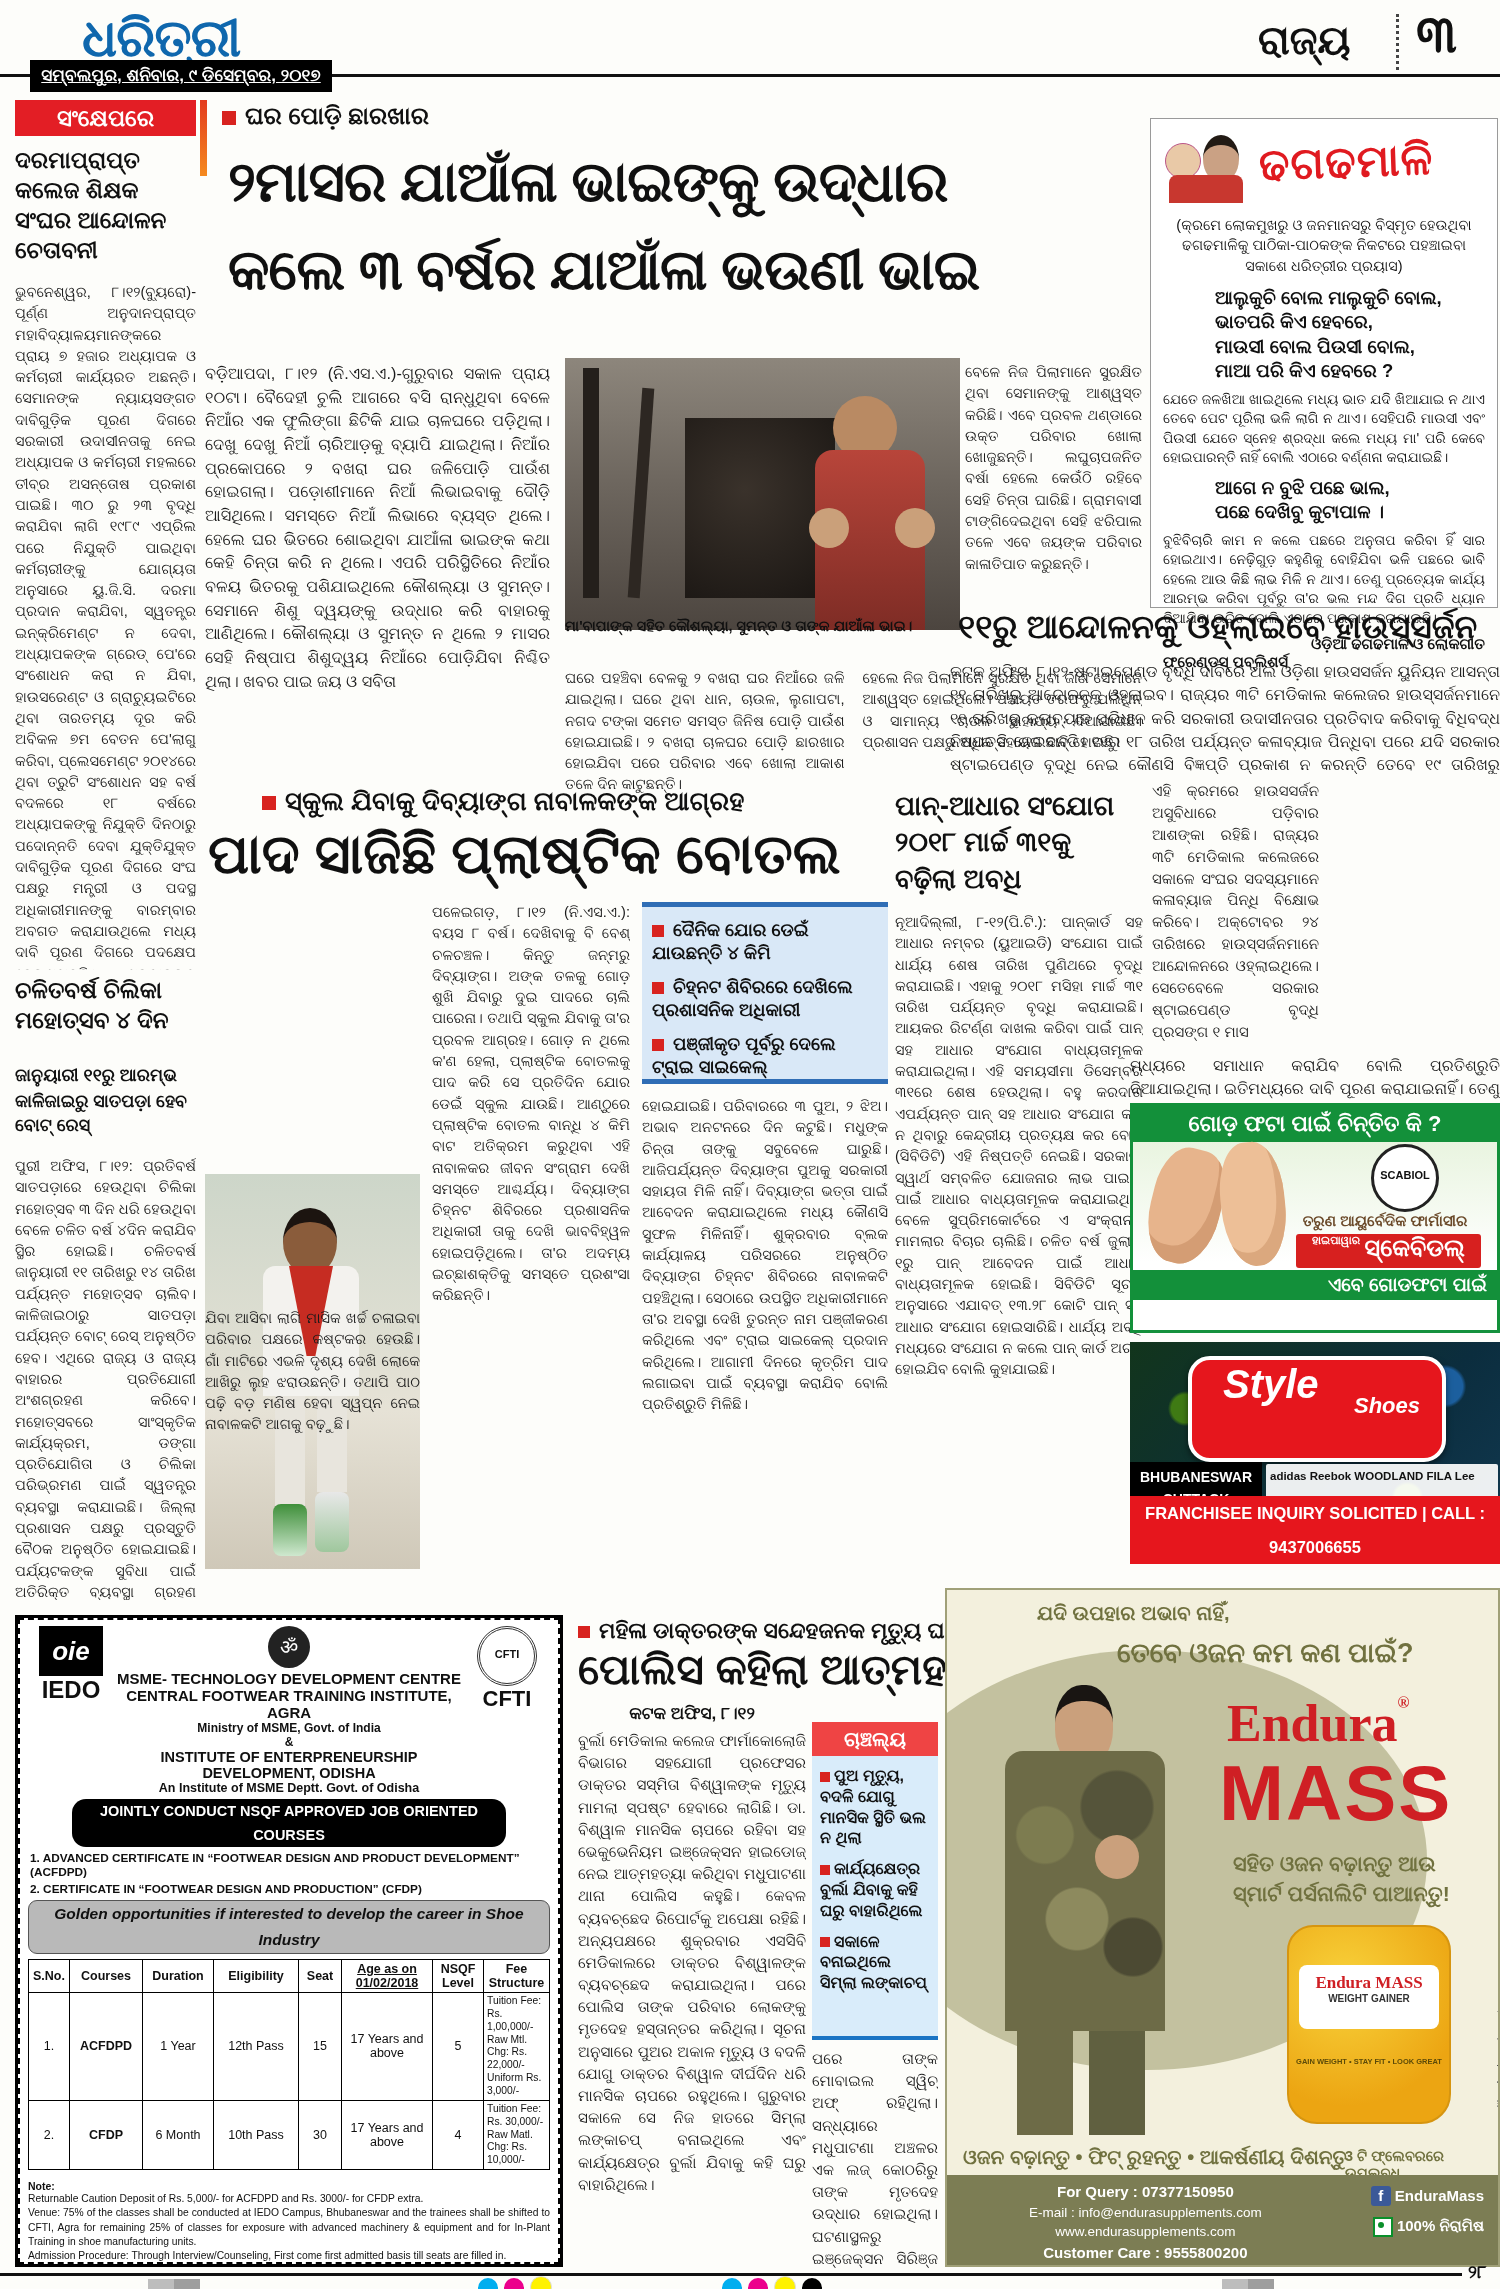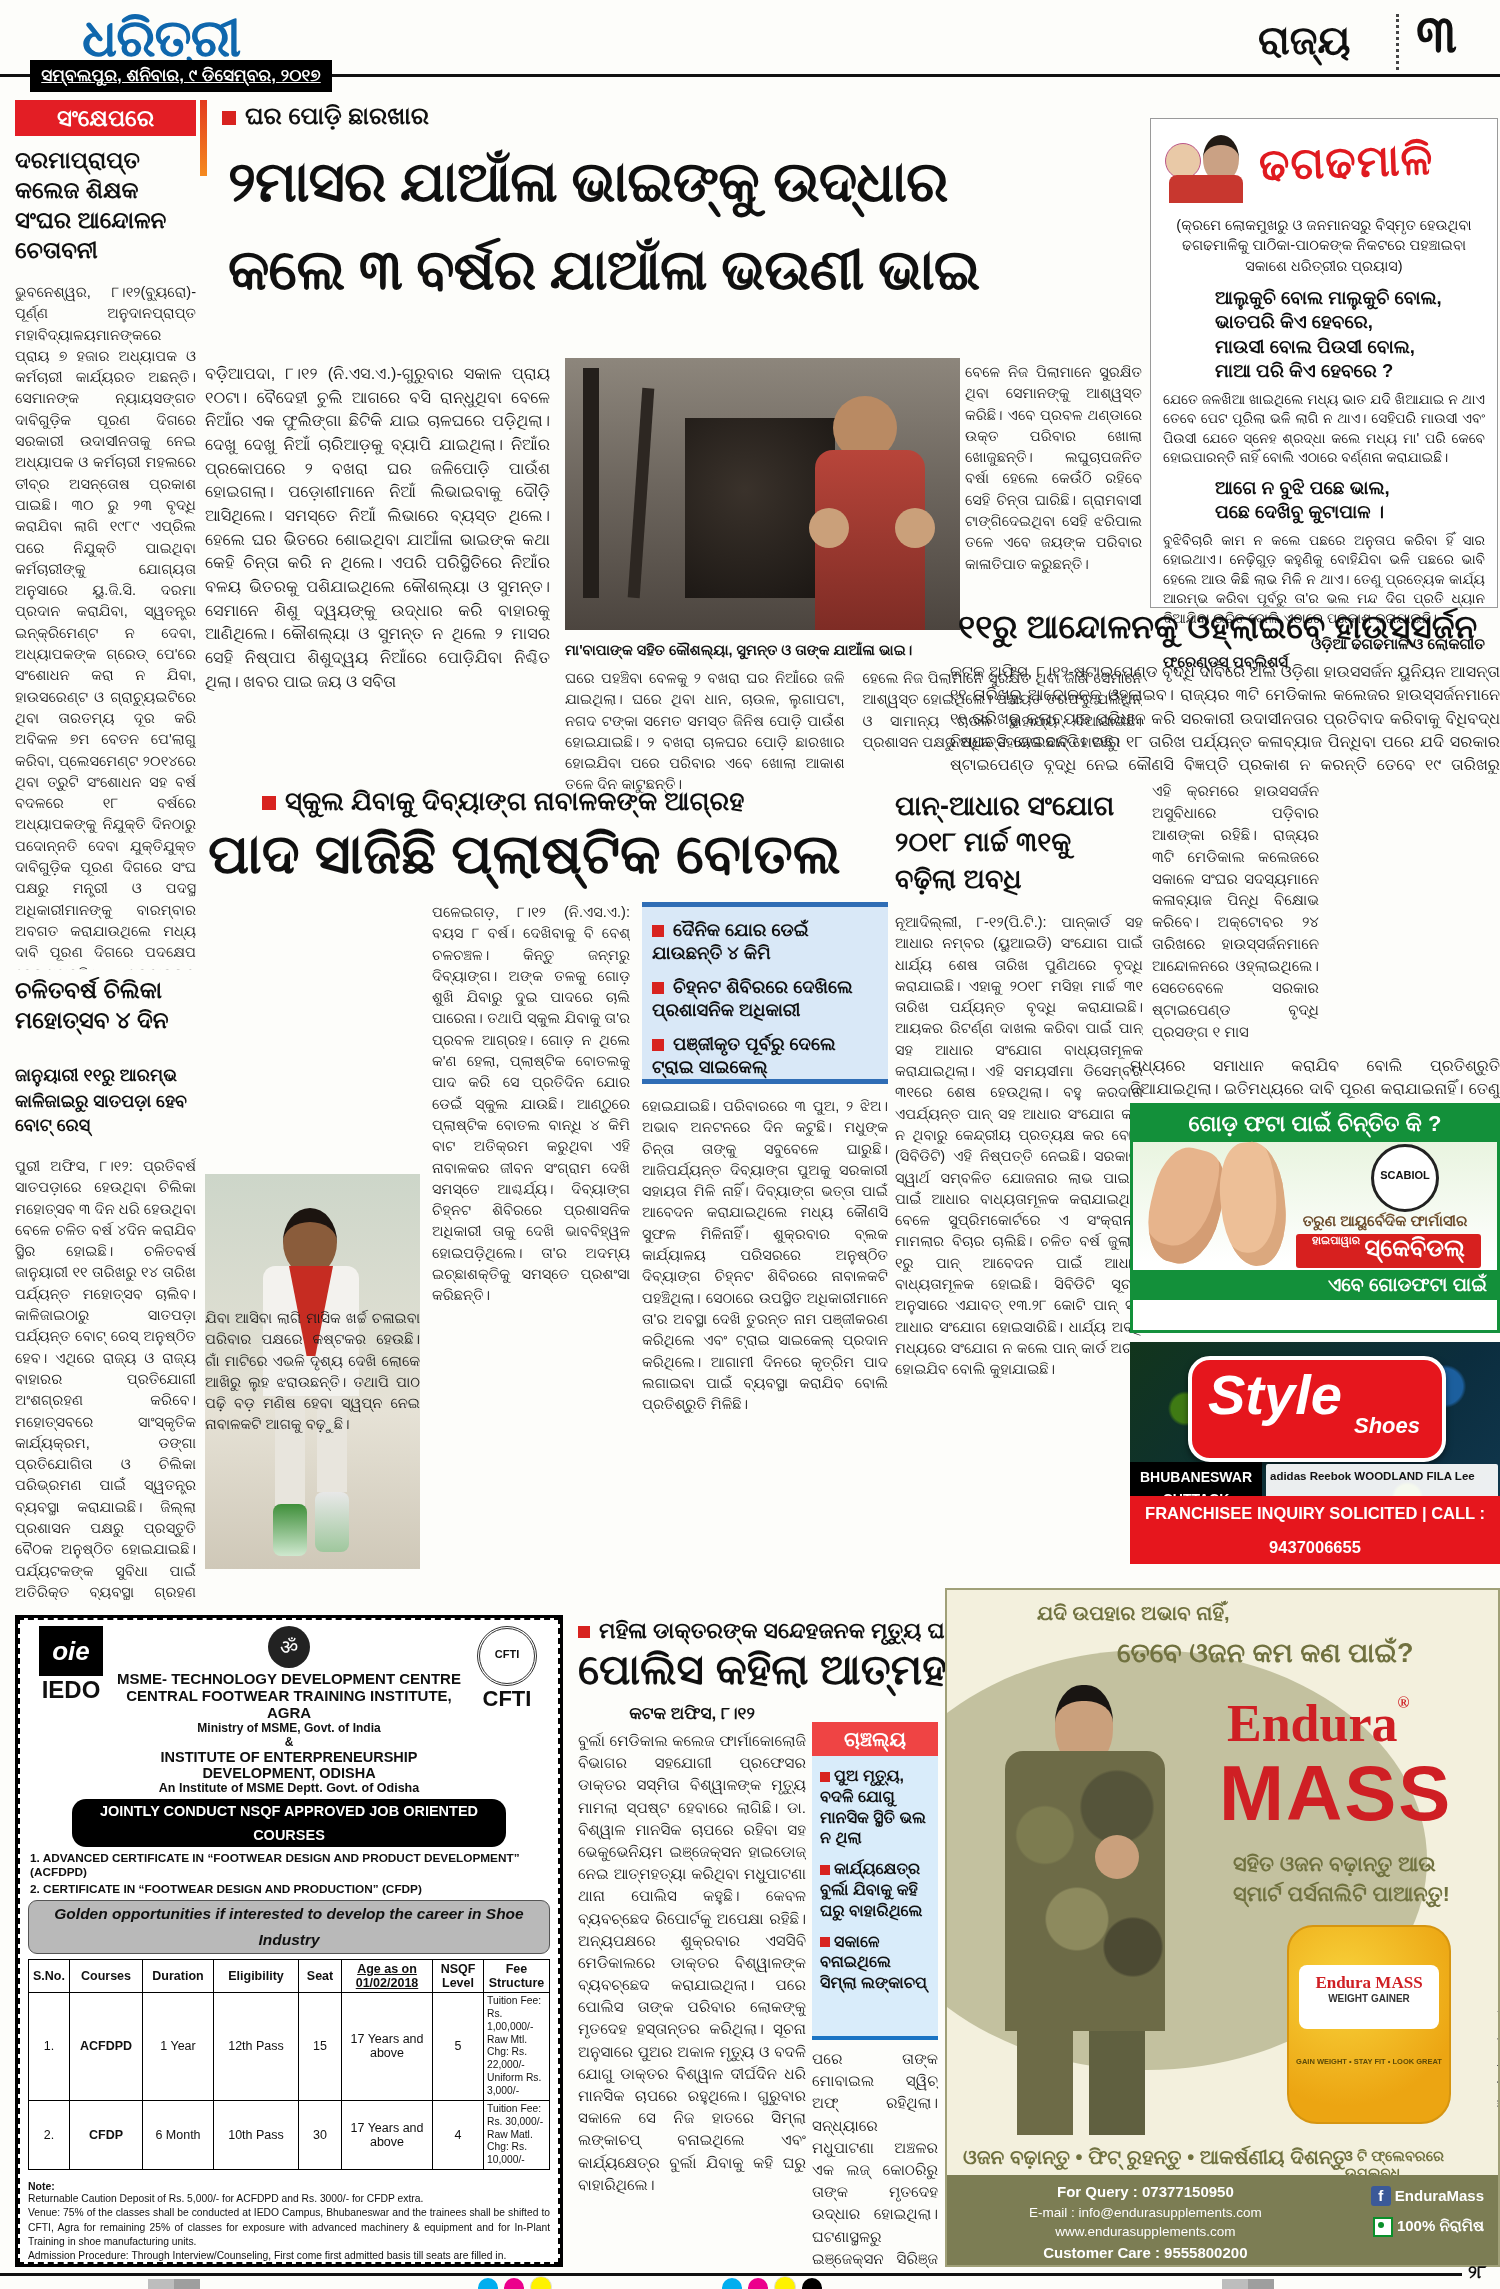--- a/index.html
+++ b/index.html
@@ -99,21 +99,21 @@
 
   <div class="abs photo" style="left:565px;top:358px;width:395px;height:272px;background:linear-gradient(180deg,#8d867c 0%,#6e675f 45%,#4c453f 100%);">
     <div style="position:absolute;left:18px;top:10px;width:16px;height:230px;background:#241f1b;"></div>
     <div style="position:absolute;left:70px;top:30px;width:12px;height:210px;background:#2d2722;transform:rotate(4deg);"></div>
     <div style="position:absolute;left:120px;top:60px;width:150px;height:180px;background:radial-gradient(circle at 40% 40%,#3a322b,#191512);"></div>
     <div style="position:absolute;left:268px;top:38px;width:64px;height:64px;border-radius:50%;background:#b98a63;"></div>
     <div style="position:absolute;left:250px;top:92px;width:110px;height:180px;background:linear-gradient(180deg,#b8453a,#7e2c25);border-radius:18px 18px 0 0;"></div>
     <div style="position:absolute;left:244px;top:150px;width:40px;height:40px;border-radius:50%;background:#caa07a;"></div>
     <div style="position:absolute;left:330px;top:150px;width:40px;height:40px;border-radius:50%;background:#caa07a;"></div>
   </div>
-  <div class="abs caption" style="left:565px;top:642px;width:577px;">ମା'ବାପାଙ୍କ ସହିତ କୌଶଲ୍ୟା, ସୁମନ୍ତ ଓ ତାଙ୍କ ଯାଆଁଳା ଭାଇ।</div>
+  <div class="abs caption" style="left:565px;top:618px;width:577px;">ମା'ବାପାଙ୍କ ସହିତ କୌଶଲ୍ୟା, ସୁମନ୍ତ ଓ ତାଙ୍କ ଯାଆଁଳା ଭାଇ।</div>
 
   <div class="abs bodytxt" style="left:205px;top:362px;width:345px;height:412px;font-size:16.2px;">ବଡ଼ିଆପଦା, ୮।୧୨ (ନି.ଏସ.ଏ.)-ଗୁରୁବାର ସକାଳ ପ୍ରାୟ ୧୦ଟା। ବୈଦେହୀ ଚୁଲି ଆଗରେ ବସି ରାନ୍ଧୁଥିବା ବେଳେ ନିଆଁର ଏକ ଫୁଲିଙ୍ଗା ଛିଟିକି ଯାଇ ଚାଳଘରେ ପଡ଼ିଥିଲା। ଦେଖୁ ଦେଖୁ ନିଆଁ ଚାରିଆଡ଼କୁ ବ୍ୟାପି ଯାଇଥିଲା। ନିଆଁର ପ୍ରକୋପରେ ୨ ବଖରା ଘର ଜଳିପୋଡ଼ି ପାଉଁଶ ହୋଇଗଲା। ପଡ଼ୋଶୀମାନେ ନିଆଁ ଲିଭାଇବାକୁ ଦୌଡ଼ି ଆସିଥିଲେ। ସମସ୍ତେ ନିଆଁ ଲିଭାରେ ବ୍ୟସ୍ତ ଥିଲେ। ହେଲେ ଘର ଭିତରେ ଶୋଇଥିବା ଯାଆଁଳା ଭାଇଙ୍କ କଥା କେହି ଚିନ୍ତା କରି ନ ଥିଲେ। ଏପରି ପରିସ୍ଥିତିରେ ନିଆଁର ବଳୟ ଭିତରକୁ ପଶିଯାଇଥିଲେ କୌଶଲ୍ୟା ଓ ସୁମନ୍ତ। ସେମାନେ ଶିଶୁ ଦ୍ୱୟଙ୍କୁ ଉଦ୍ଧାର କରି ବାହାରକୁ ଆଣିଥିଲେ। କୌଶଲ୍ୟା ଓ ସୁମନ୍ତ ନ ଥିଲେ ୨ ମାସର ସେହି ନିଷ୍ପାପ ଶିଶୁଦ୍ୱୟ ନିଆଁରେ ପୋଡ଼ିଯିବା ନିଶ୍ଚିତ ଥିଲା। ଖବର ପାଇ ଜୟ ଓ ସବିତା</div>
   <div class="abs bodytxt" style="left:965px;top:362px;width:177px;height:414px;">ବେଳେ ନିଜ ପିଲାମାନେ ସୁରକ୍ଷିତ ଥିବା ସେମାନଙ୍କୁ ଆଶ୍ୱସ୍ତ କରିଛି। ଏବେ ପ୍ରବଳ ଥଣ୍ଡାରେ ଉକ୍ତ ପରିବାର ଖୋଲା ଖୋଜୁଛନ୍ତି। ଲଘୁଚାପଜନିତ ବର୍ଷା ହେଲେ କେଉଁଠି ରହିବେ ସେହି ଚିନ୍ତା ଘାରିଛି। ଗ୍ରାମବାସୀ ଟାଙ୍ଗିଦେଇଥିବା ସେହି ଝରିପାଲ ତଳେ ଏବେ ଜୟଙ୍କ ପରିବାର କାଳାତିପାତ କରୁଛନ୍ତି।</div>
   <div class="abs" style="left:565px;top:668px;width:577px;height:110px;column-count:2;column-gap:18px;">
     <div class="bodytxt" style="height:auto;">ଘରେ ପହଞ୍ଚିବା ବେଳକୁ ୨ ବଖରା ଘର ନିଆଁରେ ଜଳି ଯାଇଥିଲା। ଘରେ ଥିବା ଧାନ, ଚାଉଳ, ଲୁଗାପଟା, ନଗଦ ଟଙ୍କା ସମେତ ସମସ୍ତ ଜିନିଷ ପୋଡ଼ି ପାଉଁଶ ହୋଇଯାଇଛି। ୨ ବଖରା ଚାଳଘର ପୋଡ଼ି ଛାରଖାର ହୋଇଯିବା ପରେ ପରିବାର ଏବେ ଖୋଲା ଆକାଶ ତଳେ ଦିନ କାଟୁଛନ୍ତି।</div>
     <div class="bodytxt" style="height:auto;">ହେଲେ ନିଜ ପିଲାମାନେ ସୁରକ୍ଷିତ ଥିବା ଜାଣି ସେମାନେ ଆଶ୍ୱସ୍ତ ହୋଇଥିଲେ। ପଞ୍ଚାୟତ ତରଫରୁ ପଲିଥିନ୍ ଓ ସାମାନ୍ୟ ଚାଉଳ ସାହାଯ୍ୟ ଦିଆଯାଇଛି। ପ୍ରଶାସନ ପକ୍ଷରୁ ଅଧିକ ସହାୟତା ଦାବି ହୋଇଛି।</div>
   </div>
 
   <div class="abs kicker" style="left:262px;top:786px;font-size:26px;">
     <span class="redsq"></span><span>ସ୍କୁଲ ଯିବାକୁ ଦିବ୍ୟାଙ୍ଗ ନାବାଳକଙ୍କ ଆଗ୍ରହ</span>
@@ -189,21 +189,21 @@
       <div class="scab-red" style="position:absolute;right:16px;top:92px;width:185px;height:34px;">
         <span class="b" style="font-size:11px;vertical-align:top;">ହାଇପାୱାର</span>
         <span class="b" style="font-size:24px;">ସ୍କେବିଡଲ୍</span>
       </div>
     </div>
     <div class="scab-strip">ଏବେ ଗୋଡଫଟା ପାଇଁ</div>
   </div>
 
   <div class="abs stylead" style="left:1130px;top:1342px;width:370px;height:222px;">
     <div class="style-logo" style="position:absolute;left:58px;top:14px;width:250px;height:98px;">
-      <div style="font-size:56px;font-weight:bold;font-style:italic;margin:2px 0 0 16px;">Style</div>
+      <div style="font-size:40px;font-weight:bold;font-style:italic;margin:2px 0 0 31px;">Style</div>
       <div style="font-size:22px;font-weight:bold;font-style:italic;text-align:right;margin:-14px 22px 0 0;">Shoes</div>
     </div>
     <div style="position:absolute;left:0;top:120px;width:132px;height:54px;background:#000;color:#fff;text-align:center;font-weight:bold;font-size:14px;line-height:1.6;padding-top:4px;box-sizing:border-box;">
       <div>BHUBANESWAR</div>
       <div>CUTTACK</div>
     </div>
     <div style="position:absolute;left:136px;top:122px;width:232px;color:#fff;font-size:11.5px;font-weight:bold;line-height:2.2;">
       <div style="background:rgba(255,255,255,.92);color:#111;padding:0 4px;border-radius:2px;">adidas  Reebok  WOODLAND  FILA  Lee Cooper</div>
       <div style="background:rgba(255,255,255,.92);color:#111;padding:0 4px;margin-top:3px;border-radius:2px;">sparx  Campus  NIKE  Tracer  SKECHERS</div>
     </div>

